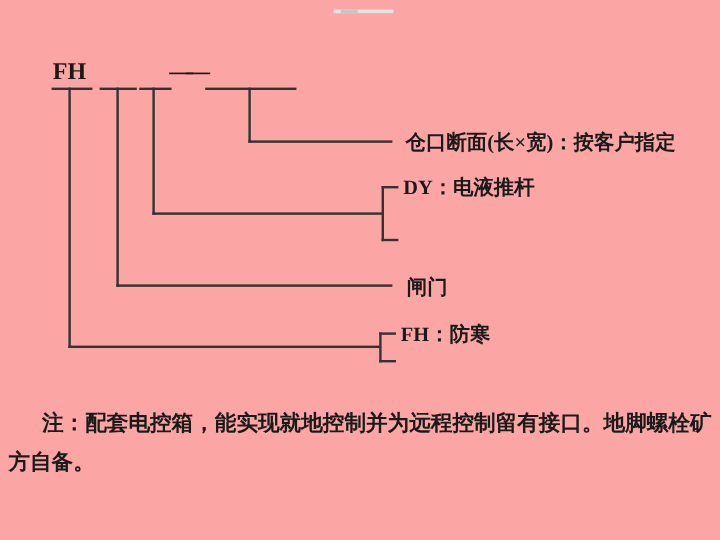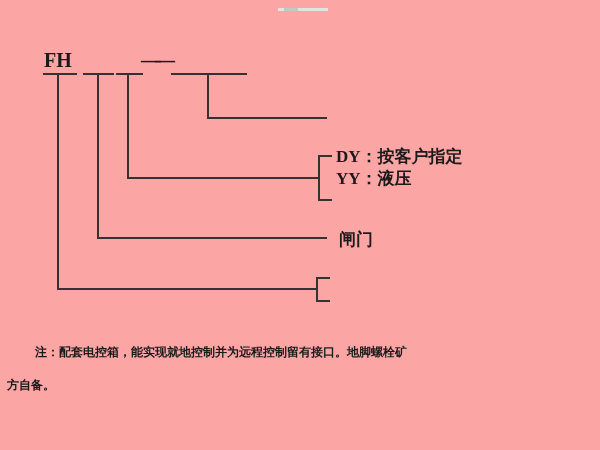--- a/index.html
+++ b/index.html
@@ -41,21 +41,21 @@
     font-size: 17px;
     font-weight: bold;
     line-height: 18px;
     white-space: nowrap;
     color: #1a1a1a;
   }
   
   .note-line {
     position: absolute;
     left: 7px;
-    font-size: 12px;
+    font-size: 18px;
     font-weight: bold;
     line-height: 22px;
     white-space: nowrap;
     color: #1a1a1a;
   }
   .note-line.first { text-indent: 28px; }
   
   .artifact  { position: absolute; left: 278px; top: 8px; width: 50px; height: 3px; background: #e3e3e3; }
   .artifact2 { position: absolute; left: 284px; top: 8px; width: 14px; height: 3px; background: #c6c6c6; }
 </style>
@@ -86,20 +86,21 @@
   <div class="ln" style="left:57px;  top:288px; width:260px; height:2px"></div>
 
   <div class="ln" style="left:318px; top:155px; width:2px;  height:46px"></div>
   <div class="ln" style="left:318px; top:155px; width:14px; height:2px"></div>
   <div class="ln" style="left:318px; top:199px; width:14px; height:2px"></div>
 
   <div class="ln" style="left:316px; top:277px; width:2px;  height:25px"></div>
   <div class="ln" style="left:316px; top:277px; width:14px; height:2px"></div>
   <div class="ln" style="left:316px; top:300px; width:14px; height:2px"></div>
 
-  <div class="lbl" style="left:336px; top:148px">DY：按客户指定</div>
-  <div class="lbl" style="left:336px; top:170px">YY：液压</div>
+  <div class="lbl" style="left:338px; top:110px">仓口断面(长×宽)：按客户指定</div>
+  <div class="lbl" style="left:336px; top:148px">DY：电液推杆</div>
   <div class="lbl" style="left:339px; top:231px">闸门</div>
+  <div class="lbl" style="left:334px; top:270px">FH：防寒</div>
 
   <div class="note-line first" style="top:341px">注：配套电控箱，能实现就地控制并为远程控制留有接口。地脚螺栓矿</div>
   <div class="note-line" style="top:374px">方自备。</div>
 
 </div>
 
 </body></html>

